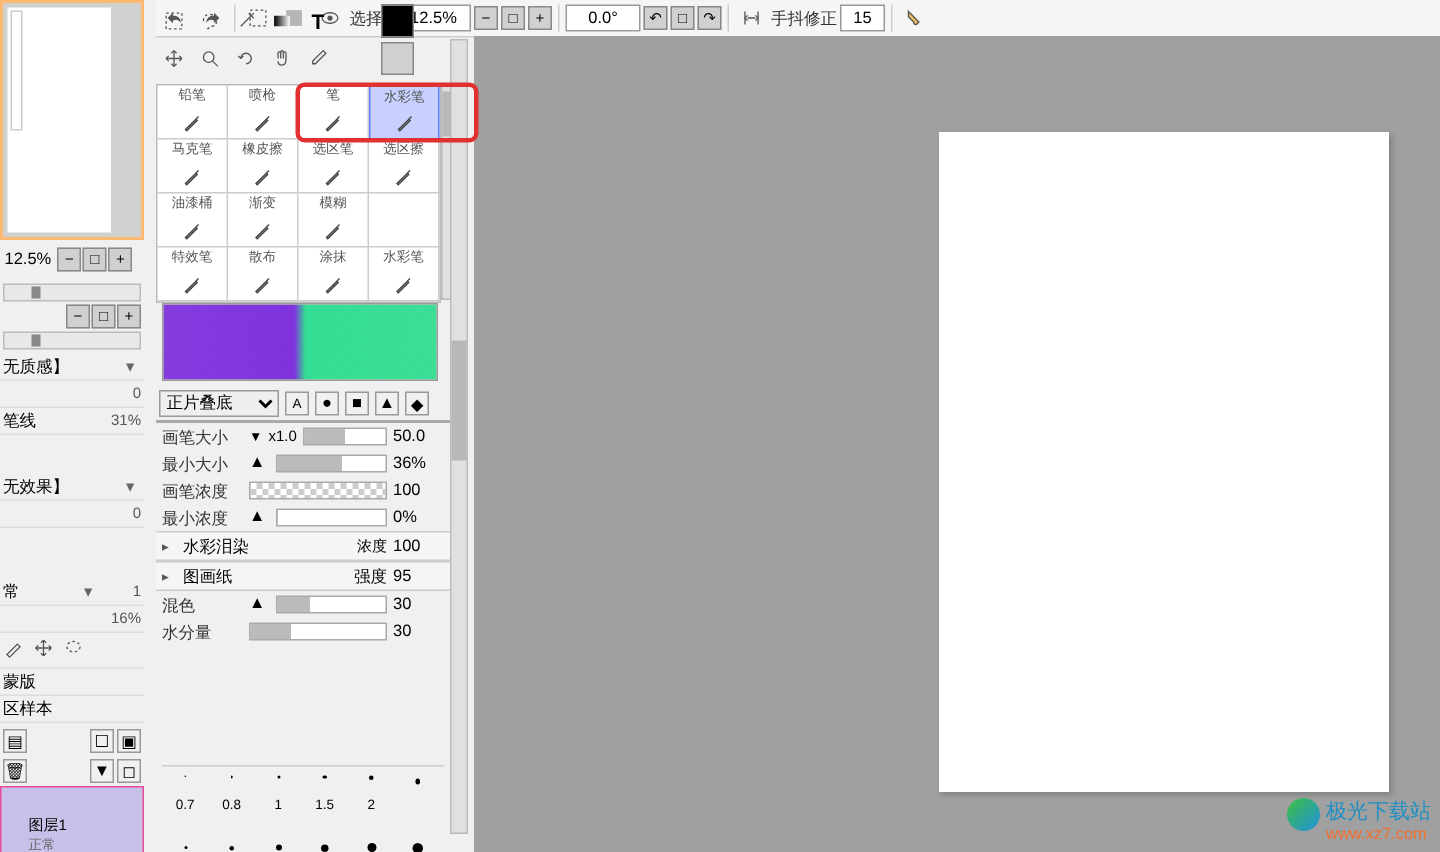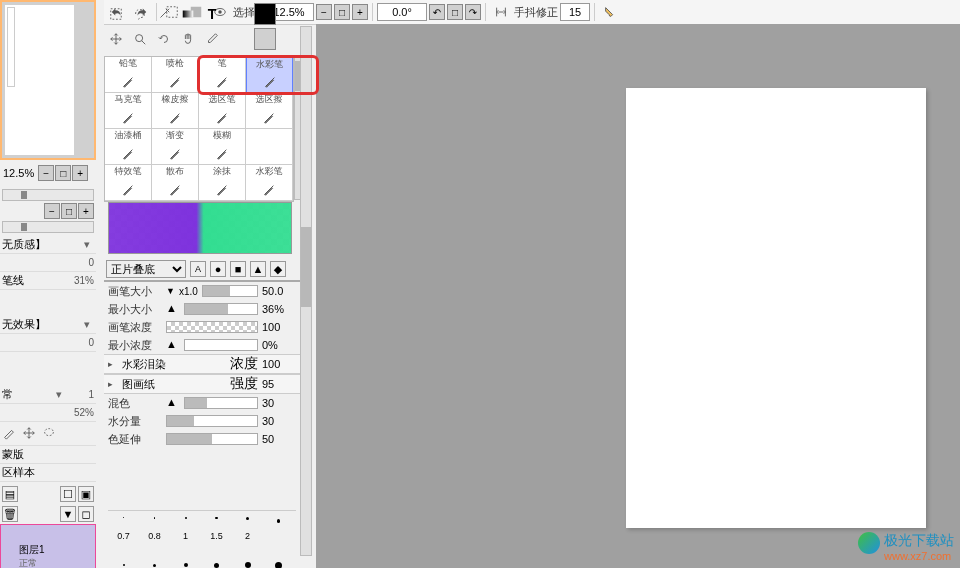--- a/index.html
+++ b/index.html
@@ -199,21 +199,21 @@
     </div>
 </div>
 <div class="left-prop" style="top:386px">
   <div class="prop-row">
     <span class="prop-label">常</span>
     <span class="prop-chev">▾</span>
     <span class="prop-val">1</span>
   </div>
   <div class="prop-row">
       <span class="prop-label"></span>
-      <span class="prop-val">52%</span>
+      <span class="prop-val">16%</span>
     </div>
   <div class="prop-row" style="height:24px">
     <span><svg viewBox="0 0 16 16">
           <path d="M3 13 L11 5 L13 7 L5 15 Z" fill="none" stroke="#555"></path>
         </svg></span>
     <span style="margin-left:6px"><svg viewBox="0 0 16 16">
           <path d="M8 2 L8 14 M2 8 L14 8 M8 2 L6 4 M8 2 L10 4 M8 14 L6 12 M8 14 L10 12 M2 8 L4 6 M2 8 L4 10 M14 8 L12 6 M14 8 L12 10" stroke="#555" fill="none"></path>
         </svg></span>
     <span style="margin-left:6px"><svg viewBox="0 0 16 16">
           <ellipse cx="8" cy="7" rx="5" ry="4" fill="none" stroke="#555" stroke-dasharray="2"></ellipse>
@@ -486,46 +486,41 @@
   <div class="bs-row">
     <span class="bs-label">最小浓度</span>
     <span class="bs-icon">▲</span>
     <div class="bs-slider" style="--pct:0%"></div>
     <span class="bs-val">0%</span>
   </div>
 
   <div class="section-header">
     <span class="collapse-tri">▸</span>
     <span style="flex:1">水彩泪染</span>
-    <span style="font-size:14px">浓度</span>
+    <span style="font-size:10px">浓度</span>
     <span class="bs-val">100</span>
   </div>
   <div class="section-header">
     <span class="collapse-tri">▸</span>
     <span style="flex:1">图画纸</span>
-    <span style="font-size:14px">强度</span>
+    <span style="font-size:11px">强度</span>
     <span class="bs-val">95</span>
   </div>
 
   <div class="bs-row">
     <span class="bs-label">混色</span>
     <span class="bs-icon">▲</span>
     <div class="bs-slider" style="--pct:30%"></div>
     <span class="bs-val">30</span>
   </div>
   <div class="bs-row">
     <span class="bs-label">水分量</span>
     <div class="bs-slider" style="--pct:30%"></div>
     <span class="bs-val">30</span>
   </div>
-  <div class="bs-row">
-    <span class="bs-label">色延伸</span>
-    <div class="bs-slider" style="--pct:50%"></div>
-    <span class="bs-val">50</span>
-  </div>
 </div>
 
 <div class="size-dots">
   <div class="size-grid" id="size-grid-1">
       <div class="size-cell">
         <div class="dot" style="width: 1px; height: 1px;"></div>
         <div>0.7</div>
       </div>
       <div class="size-cell">
         <div class="dot" style="width: 1.5px; height: 1.5px;"></div>

